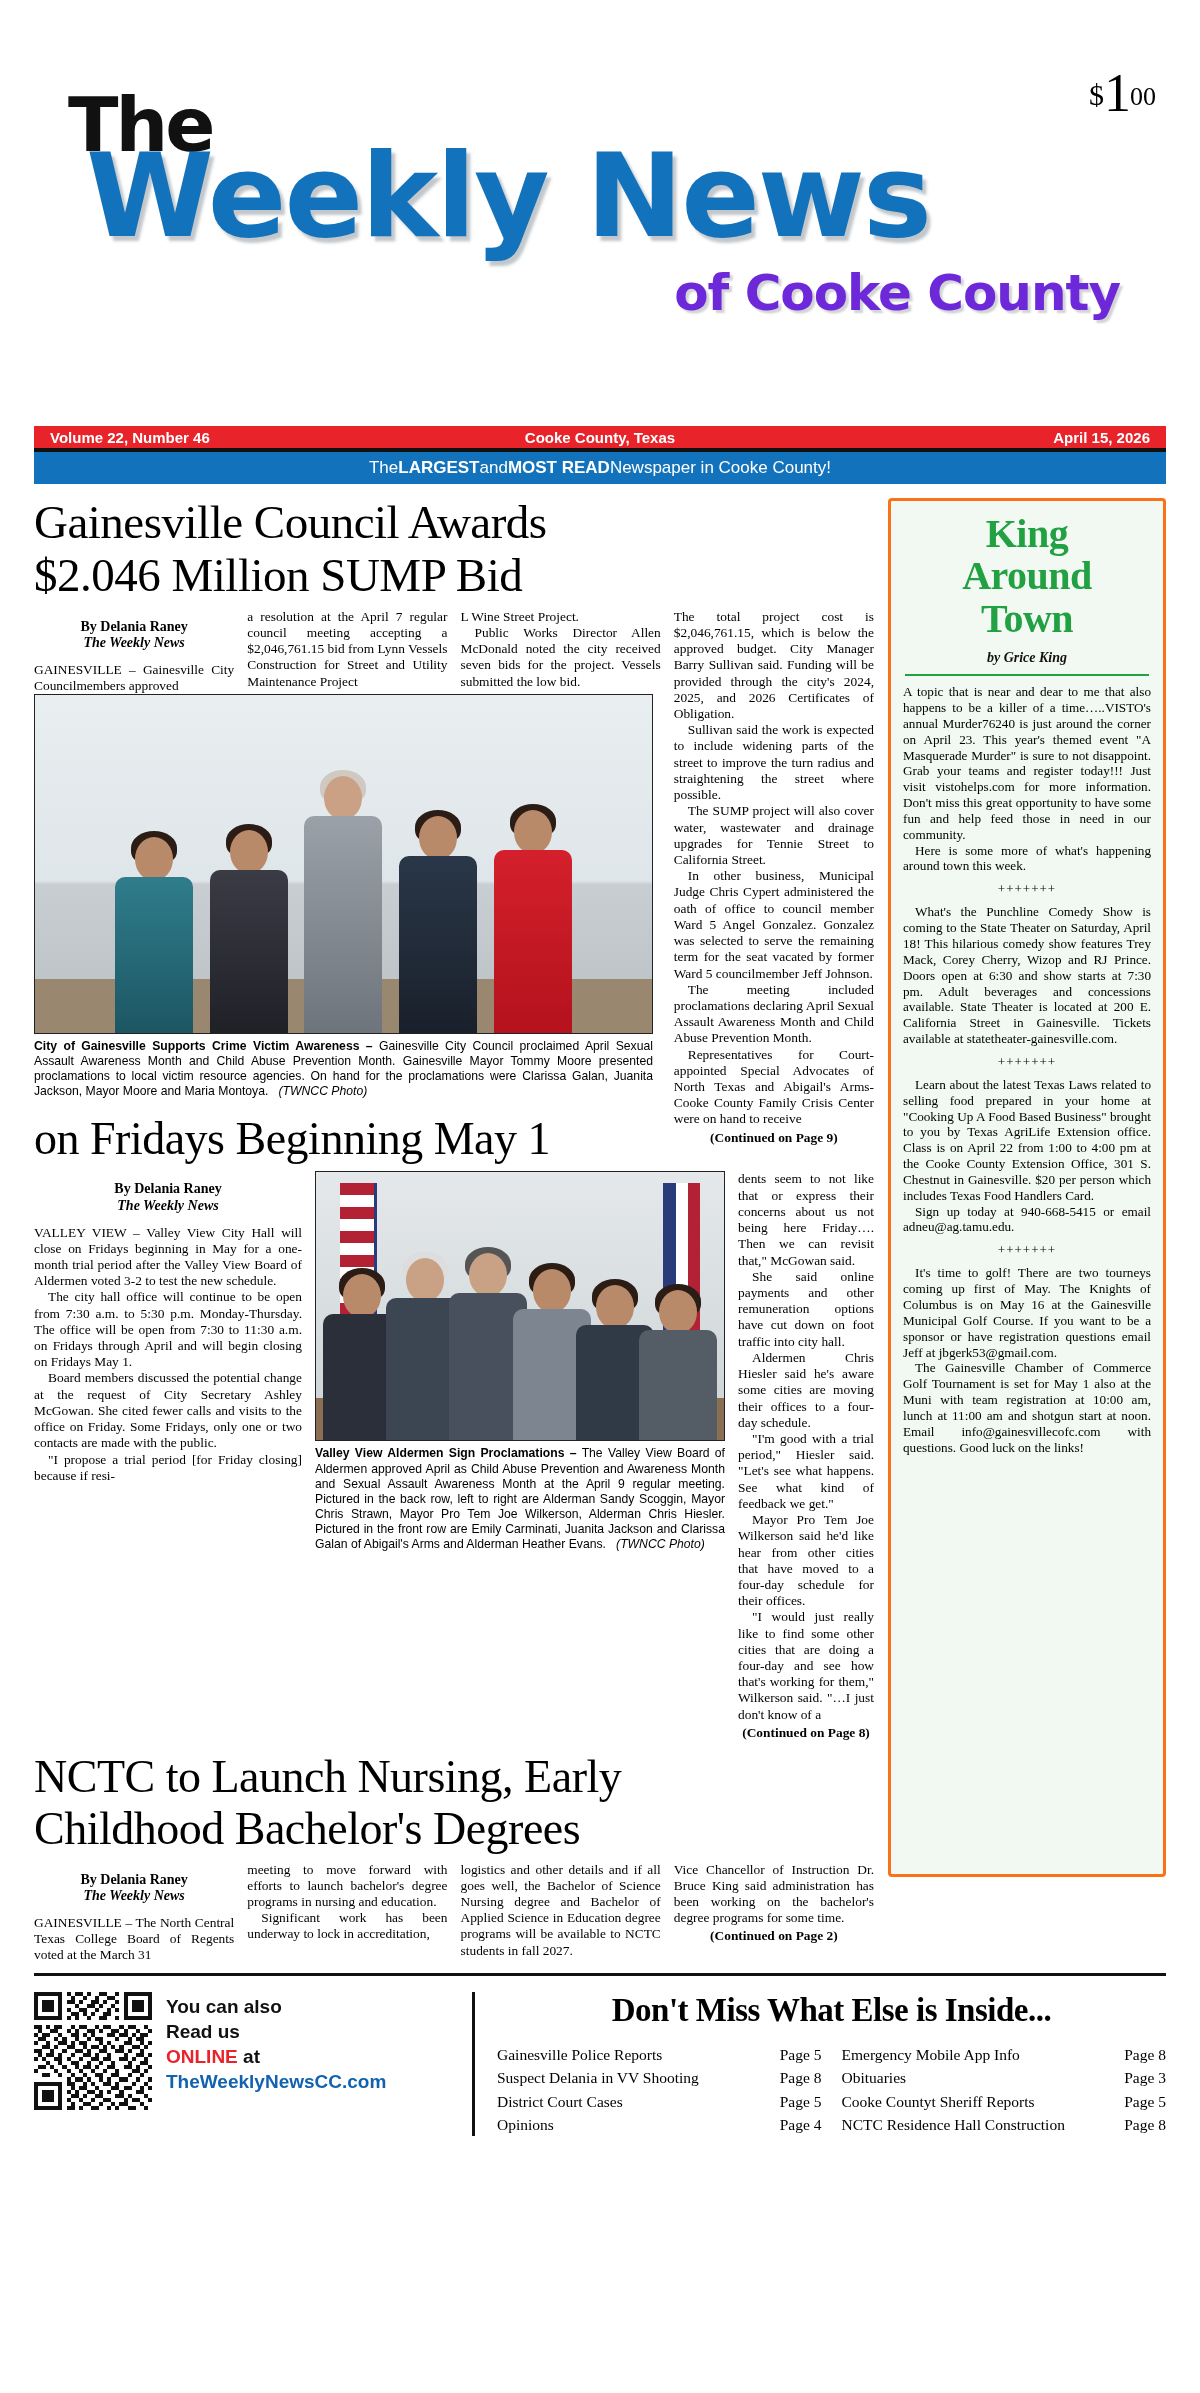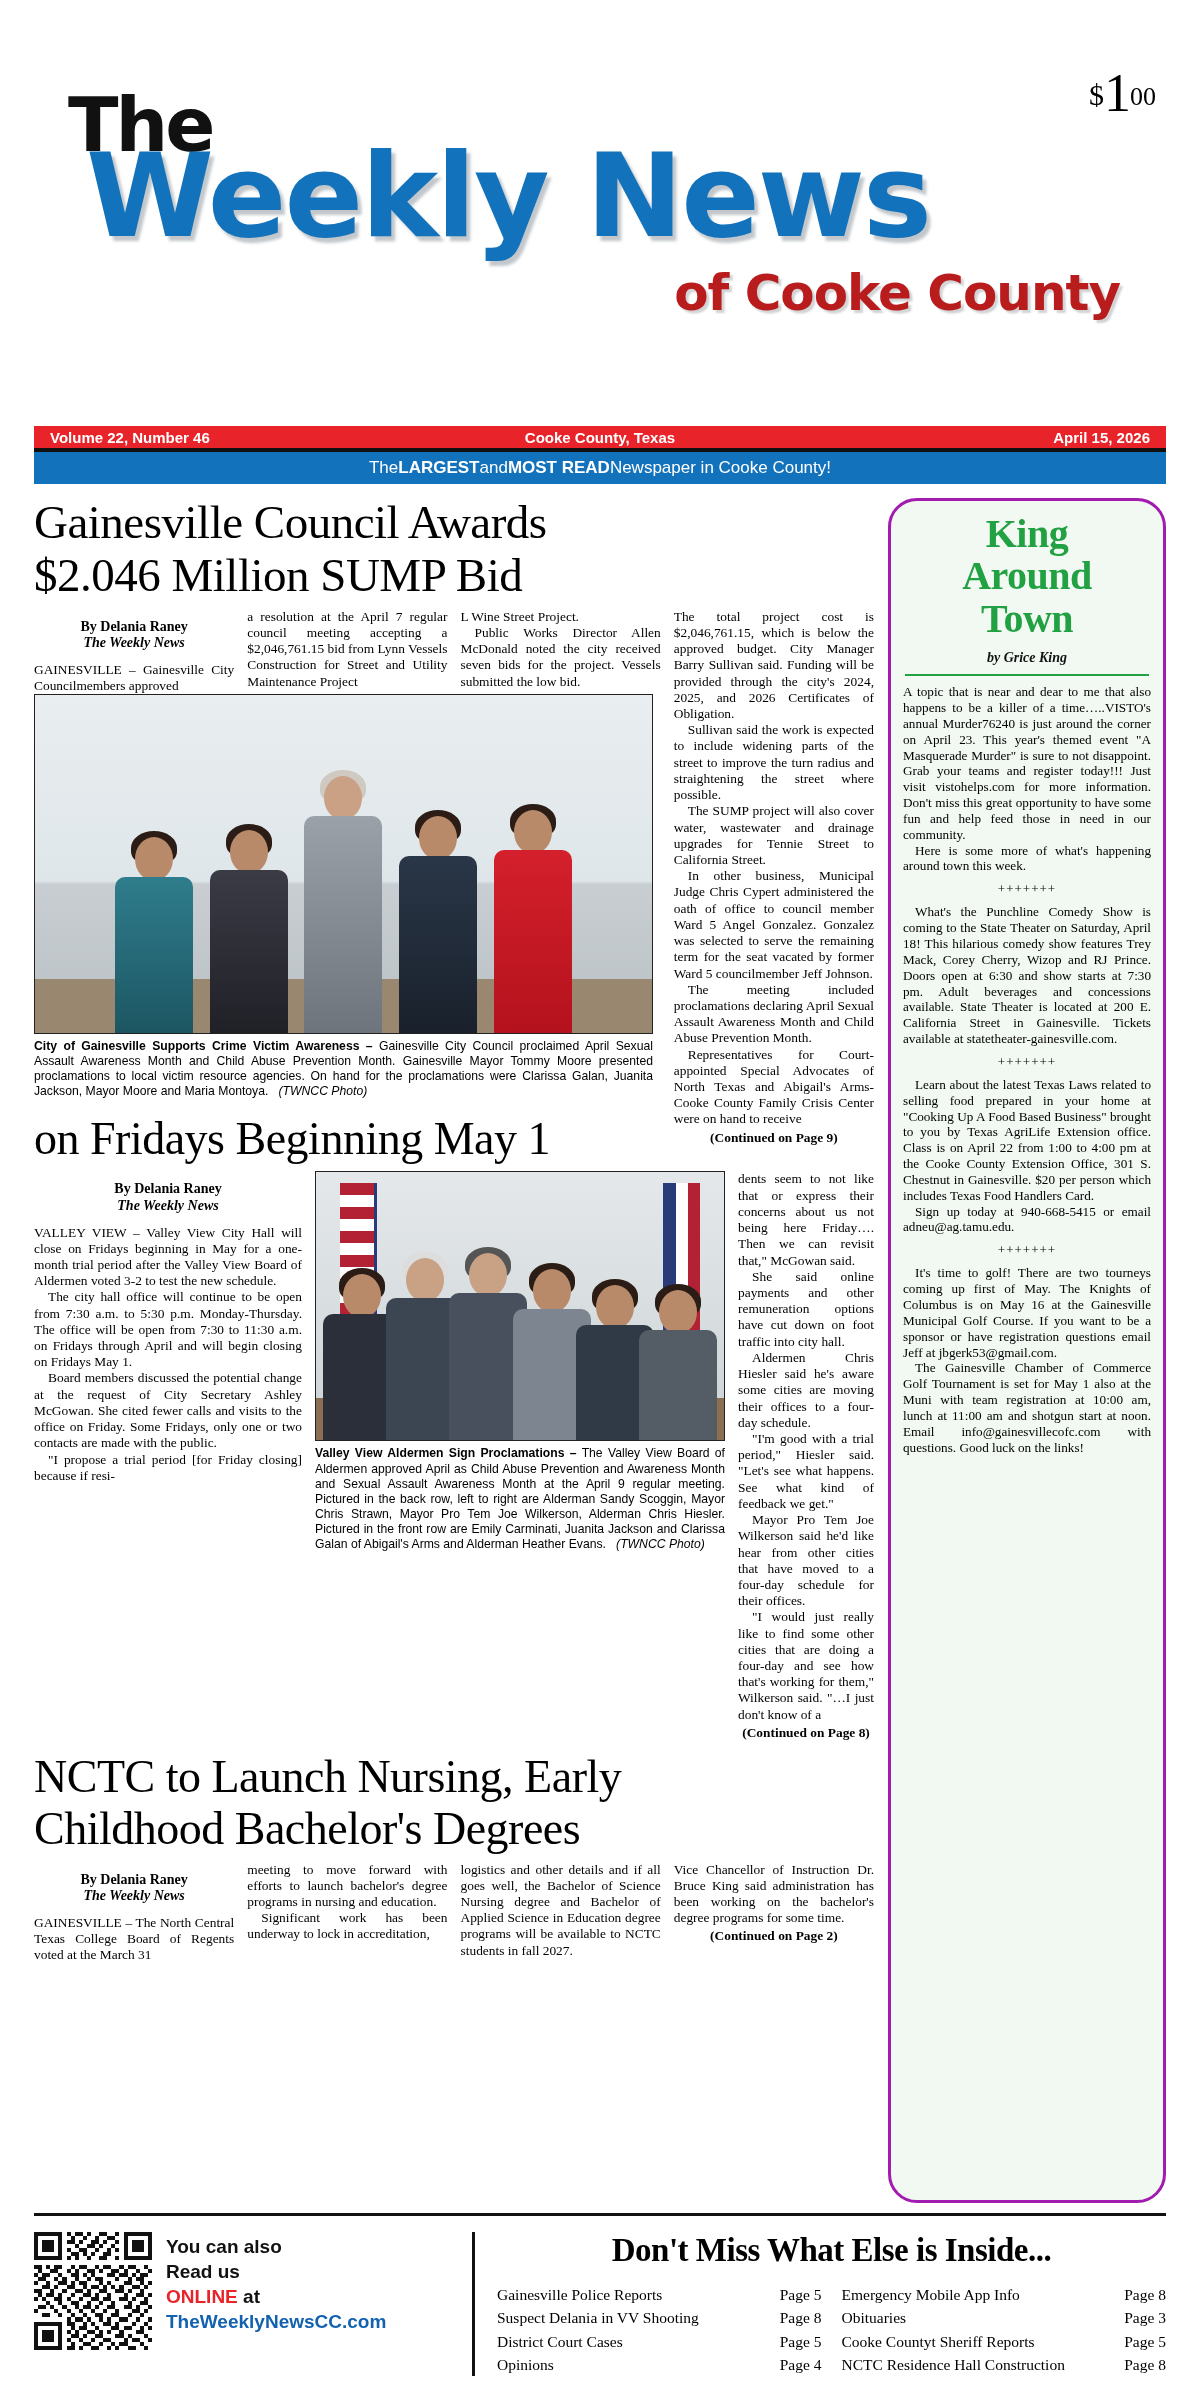--- a/index.html
+++ b/index.html
@@ -30,21 +30,21 @@
     position:absolute; left:52px; top:138px;
     font-family:"DejaVu Sans", sans-serif;
     font-size:116px; font-weight:700; color:#1272bb;
     letter-spacing:-2px; line-height:1;
     text-shadow:4px 5px 3px rgba(120,130,140,.45);
     white-space:nowrap;
   }
   .logo-sub {
     position:absolute; right:46px; top:268px;
     font-family:"DejaVu Sans", sans-serif;
-    font-size:50px; font-weight:700; color:#b91c1c;
+    font-size:50px; font-weight:700; color:#6d28d9;
     letter-spacing:-1px; line-height:1;
     text-shadow:3px 3px 2px rgba(140,145,150,.40);
     white-space:nowrap;
   }
   .copyline {
     position:absolute; left:34px; top:424px;
     font-size:12.5px; font-style:italic; color:#222;
     font-family:"Liberation Serif", serif;
   }
 
@@ -129,25 +129,25 @@
   .cap {
     font-family:"Liberation Sans", sans-serif;
     font-size:12.2px; line-height:1.24;
     margin-top:5px; text-align:justify;
   }
   .cap b { font-weight:700; }
   .cap i { font-style:italic; }
 
   
   .katbox {
-    border:3px solid #a21caf;
-    border-radius:29px;
+    border:3px solid #f97316;
+    border-radius:4px;
     background:#f2f8f2;
     padding:12px 12px 10px 12px;
-    height:1705px;
+    height:1379px;
     overflow:hidden;
   }
   .kat-title {
     text-align:center;
     color:#22a143;
     font-family:"Liberation Serif", serif;
     font-weight:700;
     font-size:40px;
     line-height:1.06;
     letter-spacing:-0.5px;

